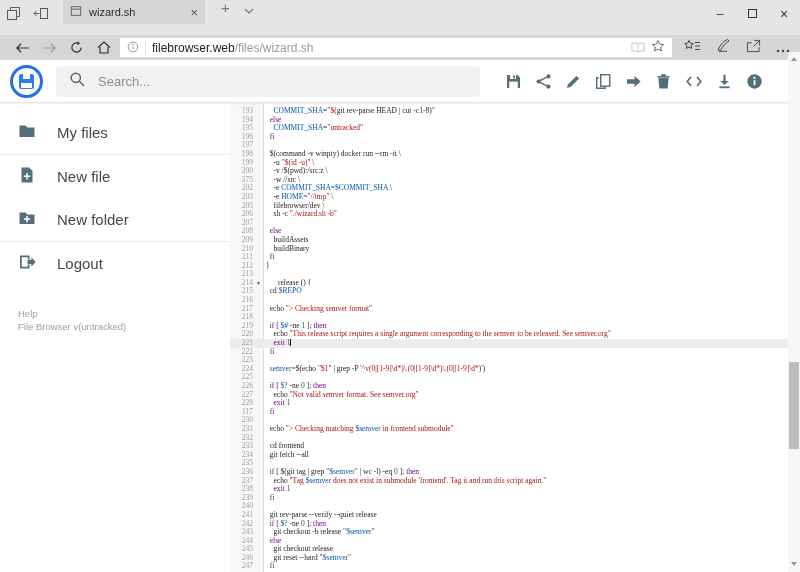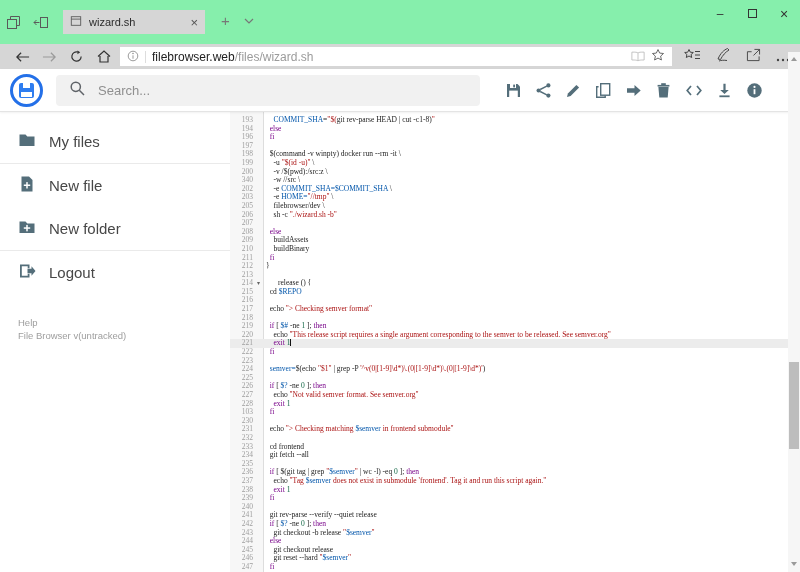--- a/index.html
+++ b/index.html
@@ -1,19 +1,19 @@
 <!DOCTYPE html>
 <html><head>
 <meta charset="utf-8">
 <style>
   *{margin:0;padding:0;box-sizing:border-box}
   html,body{width:800px;height:572px;overflow:hidden;background:#fff;font-family:"Liberation Sans",sans-serif}
 
   
-  .tabbar{height:44px;background:#86efac;display:flex;align-items:center;position:relative}
+  .tabbar{height:35px;background:#e5e5e5;display:flex;align-items:flex-start;position:relative}
   .tb-left{display:flex;align-items:center;height:27px;padding:0 6px;gap:12px}
   .tb-left .ic{display:flex;align-items:center}
   .tab{width:142px;height:24px;background:#d6d6d6;display:flex;align-items:center;padding:0 7px;gap:7px;margin-left:8px}
   .tab-title{font-size:11px;color:#2b2b2b;flex:1;white-space:nowrap;overflow:hidden}
   .tab-close{font-size:13px;color:#555;line-height:1}
   .newtab{font-size:15px;color:#777;margin:0 0 3px 16px;line-height:1}
   .tabchev{margin:0 0 7px 14px}
   .win-controls{position:absolute;right:0;top:0;height:27px;display:flex}
   .win-btn{width:32px;height:27px;display:flex;align-items:center;justify-content:center;font-size:12px;color:#333}
   .win-box{width:9px;height:9px;border:1px solid #333}
@@ -34,21 +34,21 @@
   .logo-inner:before{content:"";position:absolute;left:4px;top:0;width:7px;height:5px;background:#fff}
   .logo-inner:after{content:"";position:absolute;left:2px;bottom:1px;width:11px;height:5px;background:#fff}
   .search{width:424px;height:31px;background:#f1f1f1;border-radius:4px;display:flex;align-items:center;padding:0 13px;gap:13px;margin-left:13px}
   .search-ph{font-size:13px;color:#8f8f8f}
   .hdr-icons{display:flex;gap:13px;margin-left:auto;margin-right:27px;align-items:center}
   .hdr-icons .ic{display:flex;align-items:center;justify-content:center}
 
   
   .main{display:flex;height:477px}
   .sidebar{width:230px;padding-top:8px;background:#fff;flex:0 0 auto}
-  .sb-item{display:flex;align-items:center;gap:13px;padding:11px 18px;color:#474747;font-size:15px;cursor:default}
+  .sb-item{display:flex;align-items:center;gap:21px;padding:11px 18px;color:#474747;font-size:15px;cursor:default}
   .sb-div{border-top:1px solid #eaeaea}
   .sb-footer{padding:22px 18px;font-size:9.5px;color:#9e9e9e;line-height:13px}
 
   
   .editor{flex:1;position:relative;background:#fff;overflow:hidden;font-family:Liberation Serif, serif}
   .gutter-bg{position:absolute;left:0;top:0;bottom:0;width:34px;background:#f7f7f7;border-right:1px solid #ddd}
   .code-lines{position:absolute;left:0;top:4px;right:12px;z-index:1}
   .crow{display:flex;height:8.6px;line-height:8.6px;font-size:7.5px;white-space:pre}
   .crow.active{background:#ececec}
   .lnum{width:23px;text-align:right;color:#9e9e9e;flex:0 0 auto}
@@ -298,26 +298,27 @@
       <div>Help</div>
       <div>File Browser v(untracked)</div>
     </div>
   </div>
 
   <div class="editor">
     <div class="gutter-bg"></div>
     <div class="code-lines">
         <div class="crow"><span class="lnum">193</span><span class="lfold"></span><span class="lcode"><span style="color: rgb(34, 34, 34);">    </span><span style="color: rgb(0, 85, 170);">COMMIT_SHA</span><span style="color: rgb(34, 34, 34);">=</span><span style="color: rgb(170, 17, 17);">"$(</span><span style="color: rgb(34, 34, 34);">git rev-parse HEAD | cut -c1-8)</span><span style="color: rgb(170, 17, 17);">"</span></span></div>
         <div class="crow"><span class="lnum">194</span><span class="lfold"></span><span class="lcode"><span style="color: rgb(34, 34, 34);">  </span><span style="color: rgb(119, 0, 136);">else</span></span></div>
+        <div class="crow"><span class="lnum">195</span><span class="lfold"></span><span class="lcode"><span style="color: rgb(34, 34, 34);">    </span><span style="color: rgb(0, 85, 170);">COMMIT_SHA</span><span style="color: rgb(34, 34, 34);">=</span><span style="color: rgb(170, 17, 17);">"untracked"</span></span></div>
         <div class="crow"><span class="lnum">196</span><span class="lfold"></span><span class="lcode"><span style="color: rgb(34, 34, 34);">  </span><span style="color: rgb(119, 0, 136);">fi</span></span></div>
         <div class="crow"><span class="lnum">197</span><span class="lfold"></span><span class="lcode"></span></div>
         <div class="crow"><span class="lnum">198</span><span class="lfold"></span><span class="lcode"><span style="color: rgb(34, 34, 34);">  $(command -v winpty) docker run --rm -it \</span></span></div>
         <div class="crow"><span class="lnum">199</span><span class="lfold"></span><span class="lcode"><span style="color: rgb(34, 34, 34);">    -u </span><span style="color: rgb(170, 17, 17);">"$(id -u)"</span><span style="color: rgb(34, 34, 34);"> \</span></span></div>
         <div class="crow"><span class="lnum">200</span><span class="lfold"></span><span class="lcode"><span style="color: rgb(34, 34, 34);">    -v /$(pwd):/src:z \</span></span></div>
-        <div class="crow"><span class="lnum">340</span><span class="lfold"></span><span class="lcode"><span style="color: rgb(34, 34, 34);">    -w //src \</span></span></div>
+        <div class="crow"><span class="lnum">375</span><span class="lfold"></span><span class="lcode"><span style="color: rgb(34, 34, 34);">    -w //src \</span></span></div>
         <div class="crow"><span class="lnum">202</span><span class="lfold"></span><span class="lcode"><span style="color: rgb(34, 34, 34);">    -e </span><span style="color: rgb(0, 85, 170);">COMMIT_SHA=$COMMIT_SHA</span><span style="color: rgb(34, 34, 34);"> \</span></span></div>
         <div class="crow"><span class="lnum">203</span><span class="lfold"></span><span class="lcode"><span style="color: rgb(34, 34, 34);">    -e </span><span style="color: rgb(0, 85, 170);">HOME=</span><span style="color: rgb(170, 17, 17);">"//tmp"</span><span style="color: rgb(34, 34, 34);"> \</span></span></div>
         <div class="crow"><span class="lnum">205</span><span class="lfold"></span><span class="lcode"><span style="color: rgb(34, 34, 34);">    filebrowser/dev \</span></span></div>
         <div class="crow"><span class="lnum">206</span><span class="lfold"></span><span class="lcode"><span style="color: rgb(34, 34, 34);">    sh -c </span><span style="color: rgb(170, 17, 17);">"./wizard.sh -b"</span></span></div>
         <div class="crow"><span class="lnum">207</span><span class="lfold"></span><span class="lcode"></span></div>
         <div class="crow"><span class="lnum">208</span><span class="lfold"></span><span class="lcode"><span style="color: rgb(34, 34, 34);">  </span><span style="color: rgb(119, 0, 136);">else</span></span></div>
         <div class="crow"><span class="lnum">209</span><span class="lfold"></span><span class="lcode"><span style="color: rgb(34, 34, 34);">    buildAssets</span></span></div>
         <div class="crow"><span class="lnum">210</span><span class="lfold"></span><span class="lcode"><span style="color: rgb(34, 34, 34);">    buildBinary</span></span></div>
         <div class="crow"><span class="lnum">211</span><span class="lfold"></span><span class="lcode"><span style="color: rgb(34, 34, 34);">  </span><span style="color: rgb(119, 0, 136);">fi</span></span></div>
         <div class="crow"><span class="lnum">212</span><span class="lfold"></span><span class="lcode"><span style="color: rgb(34, 34, 34);">}</span></span></div>
@@ -330,21 +331,21 @@
         <div class="crow"><span class="lnum">219</span><span class="lfold"></span><span class="lcode"><span style="color: rgb(34, 34, 34);">  </span><span style="color: rgb(119, 0, 136);">if</span><span style="color: rgb(34, 34, 34);"> [ </span><span style="color: rgb(0, 85, 170);">$#</span><span style="color: rgb(34, 34, 34);"> -ne </span><span style="color: rgb(17, 102, 68);">1</span><span style="color: rgb(34, 34, 34);"> ]; </span><span style="color: rgb(119, 0, 136);">then</span></span></div>
         <div class="crow"><span class="lnum">220</span><span class="lfold"></span><span class="lcode"><span style="color: rgb(34, 34, 34);">    echo </span><span style="color: rgb(170, 17, 17);">"This release script requires a single argument corresponding to the semver to be released. See semver.org"</span></span></div>
         <div class="crow active"><span class="lnum">221</span><span class="lfold"></span><span class="lcode"><span style="color: rgb(34, 34, 34);">    </span><span style="color: rgb(119, 0, 136);">exit</span><span style="color: rgb(34, 34, 34);"> </span><span style="color: rgb(17, 102, 68);">1</span><span class="caret"></span></span></div>
         <div class="crow"><span class="lnum">222</span><span class="lfold"></span><span class="lcode"><span style="color: rgb(34, 34, 34);">  </span><span style="color: rgb(119, 0, 136);">fi</span></span></div>
         <div class="crow"><span class="lnum">223</span><span class="lfold"></span><span class="lcode"></span></div>
         <div class="crow"><span class="lnum">224</span><span class="lfold"></span><span class="lcode"><span style="color: rgb(34, 34, 34);">  </span><span style="color: rgb(0, 85, 170);">semver=</span><span style="color: rgb(34, 34, 34);">$(echo </span><span style="color: rgb(170, 17, 17);">"$1"</span><span style="color: rgb(34, 34, 34);"> | grep -P </span><span style="color: rgb(170, 17, 17);">'^v(0|[1-9]\d*)\.(0|[1-9]\d*)\.(0|[1-9]\d*)'</span><span style="color: rgb(34, 34, 34);">)</span></span></div>
         <div class="crow"><span class="lnum">225</span><span class="lfold"></span><span class="lcode"></span></div>
         <div class="crow"><span class="lnum">226</span><span class="lfold"></span><span class="lcode"><span style="color: rgb(34, 34, 34);">  </span><span style="color: rgb(119, 0, 136);">if</span><span style="color: rgb(34, 34, 34);"> [ </span><span style="color: rgb(0, 85, 170);">$?</span><span style="color: rgb(34, 34, 34);"> -ne </span><span style="color: rgb(17, 102, 68);">0</span><span style="color: rgb(34, 34, 34);"> ]; </span><span style="color: rgb(119, 0, 136);">then</span></span></div>
         <div class="crow"><span class="lnum">227</span><span class="lfold"></span><span class="lcode"><span style="color: rgb(34, 34, 34);">    echo </span><span style="color: rgb(170, 17, 17);">"Not valid semver format. See semver.org"</span></span></div>
         <div class="crow"><span class="lnum">228</span><span class="lfold"></span><span class="lcode"><span style="color: rgb(34, 34, 34);">    </span><span style="color: rgb(119, 0, 136);">exit</span><span style="color: rgb(34, 34, 34);"> </span><span style="color: rgb(17, 102, 68);">1</span></span></div>
-        <div class="crow"><span class="lnum">103</span><span class="lfold"></span><span class="lcode"><span style="color: rgb(34, 34, 34);">  </span><span style="color: rgb(119, 0, 136);">fi</span></span></div>
+        <div class="crow"><span class="lnum">117</span><span class="lfold"></span><span class="lcode"><span style="color: rgb(34, 34, 34);">  </span><span style="color: rgb(119, 0, 136);">fi</span></span></div>
         <div class="crow"><span class="lnum">230</span><span class="lfold"></span><span class="lcode"></span></div>
         <div class="crow"><span class="lnum">231</span><span class="lfold"></span><span class="lcode"><span style="color: rgb(34, 34, 34);">  echo </span><span style="color: rgb(170, 17, 17);">"&gt; Checking matching </span><span style="color: rgb(0, 85, 170);">$semver</span><span style="color: rgb(170, 17, 17);"> in frontend submodule"</span></span></div>
         <div class="crow"><span class="lnum">232</span><span class="lfold"></span><span class="lcode"></span></div>
         <div class="crow"><span class="lnum">233</span><span class="lfold"></span><span class="lcode"><span style="color: rgb(34, 34, 34);">  cd frontend</span></span></div>
         <div class="crow"><span class="lnum">234</span><span class="lfold"></span><span class="lcode"><span style="color: rgb(34, 34, 34);">  git fetch --all</span></span></div>
         <div class="crow"><span class="lnum">235</span><span class="lfold"></span><span class="lcode"></span></div>
         <div class="crow"><span class="lnum">236</span><span class="lfold"></span><span class="lcode"><span style="color: rgb(34, 34, 34);">  </span><span style="color: rgb(119, 0, 136);">if</span><span style="color: rgb(34, 34, 34);"> [ $(git tag | grep </span><span style="color: rgb(170, 17, 17);">"</span><span style="color: rgb(0, 85, 170);">$semver</span><span style="color: rgb(170, 17, 17);">"</span><span style="color: rgb(34, 34, 34);"> | wc -l) -eq </span><span style="color: rgb(17, 102, 68);">0</span><span style="color: rgb(34, 34, 34);"> ]; </span><span style="color: rgb(119, 0, 136);">then</span></span></div>
         <div class="crow"><span class="lnum">237</span><span class="lfold"></span><span class="lcode"><span style="color: rgb(34, 34, 34);">    echo </span><span style="color: rgb(170, 17, 17);">"Tag </span><span style="color: rgb(0, 85, 170);">$semver</span><span style="color: rgb(170, 17, 17);"> does not exist in submodule 'frontend'. Tag it and run this script again."</span></span></div>
         <div class="crow"><span class="lnum">238</span><span class="lfold"></span><span class="lcode"><span style="color: rgb(34, 34, 34);">    </span><span style="color: rgb(119, 0, 136);">exit</span><span style="color: rgb(34, 34, 34);"> </span><span style="color: rgb(17, 102, 68);">1</span></span></div>
         <div class="crow"><span class="lnum">239</span><span class="lfold"></span><span class="lcode"><span style="color: rgb(34, 34, 34);">  </span><span style="color: rgb(119, 0, 136);">fi</span></span></div>

